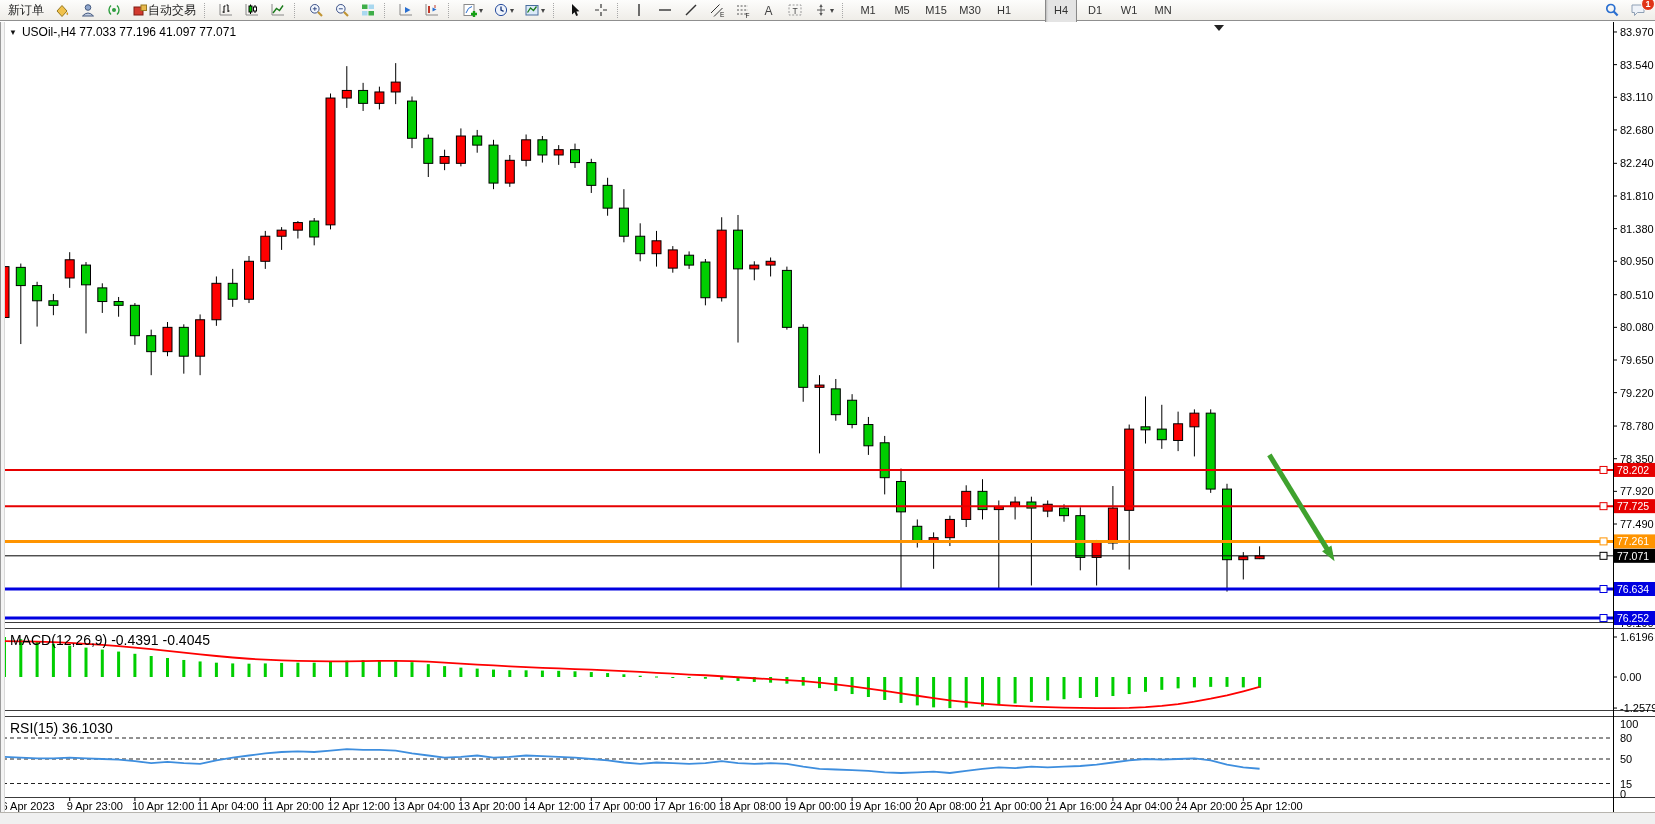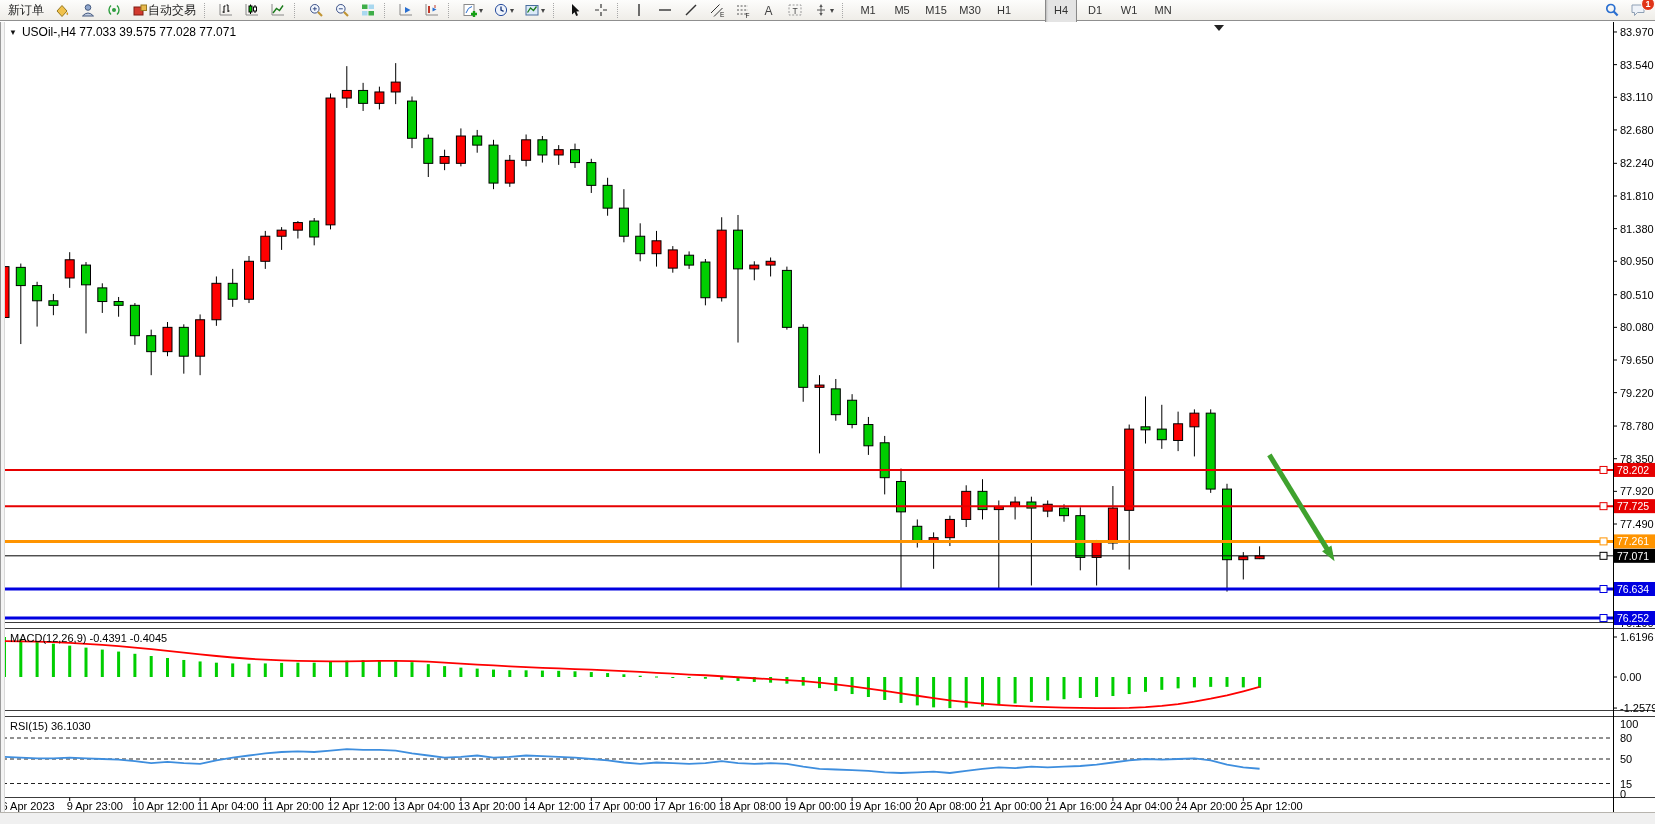--- a/index.html
+++ b/index.html
@@ -24,21 +24,21 @@
     border-radius:8px;font-size:9px;min-width:12px;height:12px;line-height:12px;
     text-align:center;font-weight:bold;border:1px solid #fff;}
   
   .chart-area{position:absolute;top:22px;left:0;width:1655px;height:802px;background:#fff;}
   .left-edge{position:absolute;top:0;left:0;width:3px;height:790px;
     border-left:1px solid #9a9a9a;border-right:1px solid #d9d9d9;background:#f4f4f4;}
   #chart-svg{position:absolute;top:0;left:0;}
   #chart-svg text{font-family:"Liberation Sans",sans-serif;}
   .chart-title{position:absolute;top:3px;left:9px;font-size:12px;color:#000;display:flex;align-items:center;gap:5px;}
   .chart-title .collapse{font-size:8px;color:#111;}
-  .ind-label{position:absolute;left:10px;font-size:11px;color:#000;}
+  .ind-label{position:absolute;left:10px;font-size:14px;color:#000;}
   .status-bar{position:absolute;left:0;top:790px;width:1655px;height:12px;
     background:#f0f0f0;border-top:1px solid #b7b4ae;box-sizing:border-box;}
 </style>
 </head>
 <body>
 
 <div id="app">
 
   <div class="toolbar">
     <div class="tbtn">新订单</div>
@@ -671,19 +671,19 @@
           <text x="1240.3" y="788" font-size="11" fill="#000">25 Apr 12:00</text>
         </g>
         <g>
           <line x1="1269.3799999999999" y1="432.91268033409267" x2="1327.7831291066907" y2="528.1332512884455" stroke="#3fa22e" stroke-width="5"></line>
           <polygon points="1334.58,539.2148823082769 1322.0490743070222,529.3039842017946 1331.4258390161103,523.55278575361" fill="#3fa22e"></polygon>
         </g>
       </svg>
     <div class="left-edge"></div>
     <div class="chart-title">
       <span class="collapse">▼</span>
-      <span>USOil-,H4  77.033 39.575 77.028 77.071</span>
+      <span>USOil-,H4  77.033 77.196 41.097 77.071</span>
     </div>
     <div class="ind-label" style="top:610px;">MACD(12,26,9) -0.4391 -0.4045</div>
     <div class="ind-label" style="top:698px;">RSI(15) 36.1030</div>
     <div class="status-bar"></div>
   </div>
 </div>
 
 </body></html>

